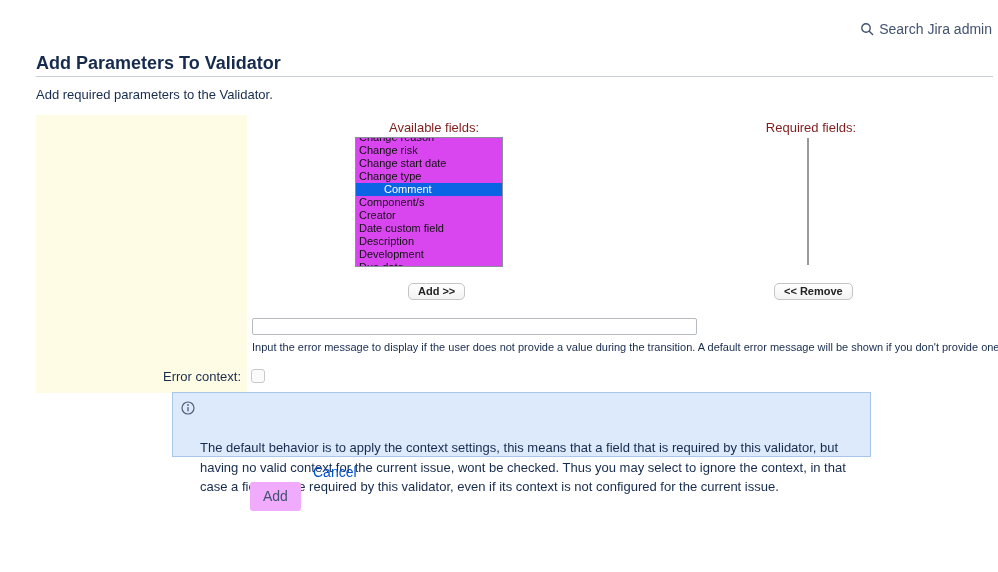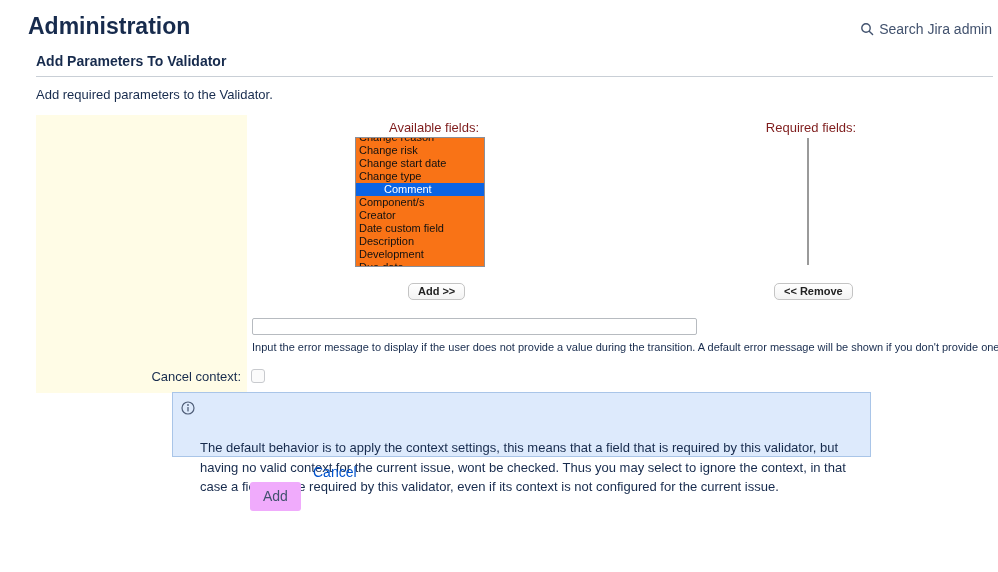--- a/index.html
+++ b/index.html
@@ -22,21 +22,21 @@
   }
   .admin-search {
     position: absolute; top: 21px; right: 6px;
     display: flex; align-items: center; gap: 5px;
     font-size: 14px; color: #42526E; cursor: pointer;
   }
   .admin-search svg { display: block; }
   
   .page-title {
     position: absolute; left: 36px; top: 53px;
-    font-size: 14px; font-weight: 700; color: #172B4D;
+    font-size: 18px; font-weight: 700; color: #172B4D;
   }
   .title-rule {
     position: absolute; left: 36px; top: 76px; width: 957px;
     border-top: 1px solid #c9cfd6;
   }
   .page-desc {
     position: absolute; left: 36px; top: 87px;
     font-size: 13px; color: #172B4D;
   }
   
@@ -53,22 +53,22 @@
   .lbl-error { top: 321px; }
   .lbl-ignore { top: 369px; }
   
   .col-label {
     position: absolute; font-size: 13px; color: #7f1d1d; text-align: center;
   }
   .lbl-available { left: 355px; width: 158px; top: 120px; }
   .lbl-required { left: 735px; width: 152px; top: 120px; }
   .listbox {
     position: absolute; left: 355px; top: 137px;
-    width: 130px; height: 130px;
-    background: #f97316; border: 1px solid #8a8f98;
+    width: 148px; height: 130px;
+    background: #d946ef; border: 1px solid #8a8f98;
     overflow: hidden;
   }
   .listbox .options { margin-top: -7px; }
   .option {
     font-size: 11px; line-height: 13px; padding: 0 3px;
     color: #111; white-space: nowrap; cursor: default;
   }
   .option.selected { background: #0B64E4; color: #fff; padding-left: 28px; }
   .empty-select {
     position: absolute; left: 807px; top: 138px;
@@ -128,21 +128,20 @@
   .link-cancel {
     position: absolute; left: 313px; top: 464px;
     color: #0052CC; font-size: 14px; text-decoration: none; cursor: pointer;
   }
 </style>
 </head>
 <body>
 
 <div class="screen">
 
-  <div class="app-title">Administration</div>
 
   <div class="admin-search">
     <span>
       <svg width="14" height="14" viewBox="0 0 14 14">
         <circle cx="6" cy="6" r="4.2" fill="none" stroke="#42526E" stroke-width="1.4"></circle>
         <line x1="9.2" y1="9.2" x2="12.6" y2="12.6" stroke="#42526E" stroke-width="1.4" stroke-linecap="round"></line>
       </svg>
     </span>
     <span>Search Jira admin</span>
   </div>
@@ -171,21 +170,21 @@
   </div>
   <button class="mini-btn btn-add-fields">Add &gt;&gt;</button>
 
   <div class="col-label lbl-required">Required fields:</div>
   <div class="empty-select"></div>
   <button class="mini-btn btn-remove-fields">&lt;&lt; Remove</button>
 
   <input class="error-input" type="text" value="" style="">
   <div class="error-help">Input the error message to display if the user does not provide a value during the transition. A default error message will be shown if you don't provide one.</div>
 
-  <div class="field-label lbl-ignore">Cancel context:</div>
+  <div class="field-label lbl-ignore">Error context:</div>
   <input class="ignore-checkbox" type="checkbox" style="">
 
   <div class="info-box">
     <span class="info-icon">
       <svg width="14" height="14" viewBox="0 0 14 14">
         <circle cx="7" cy="7" r="6" fill="none" stroke="#505F79" stroke-width="1.2"></circle>
         <circle cx="7" cy="4" r="0.9" fill="#505F79"></circle>
         <rect x="6.35" y="6" width="1.3" height="4.6" rx="0.6" fill="#505F79"></rect>
       </svg>
     </span>

